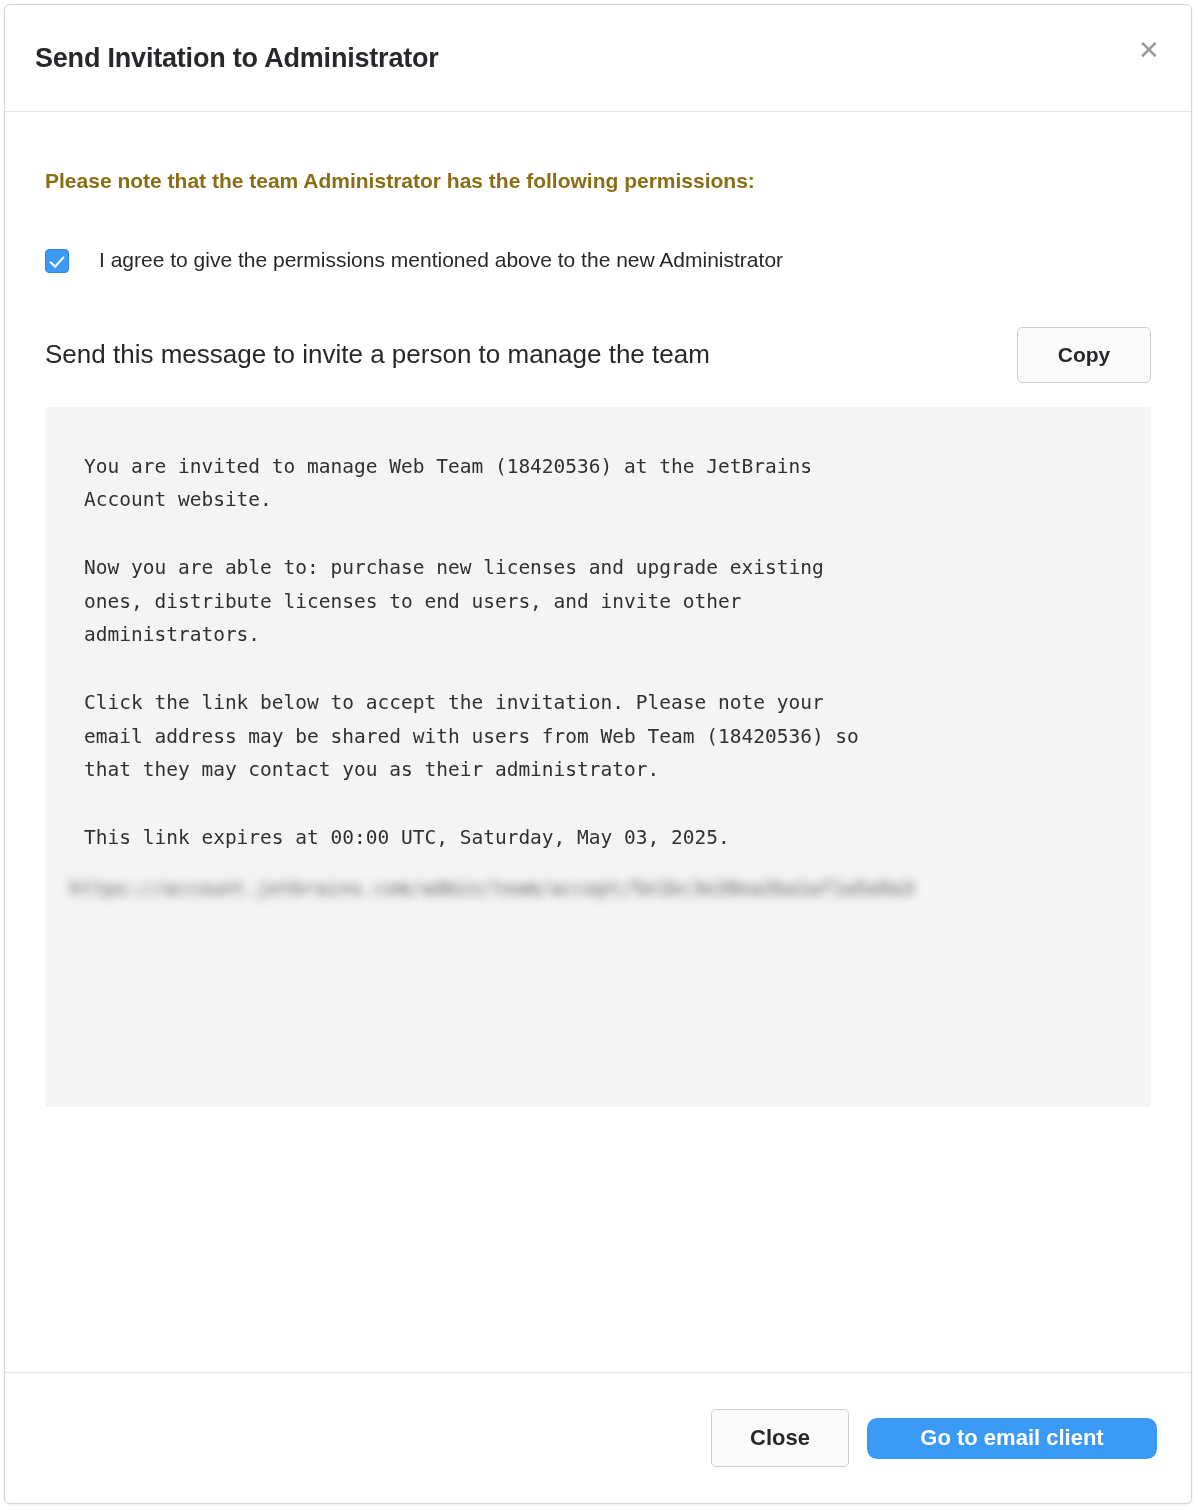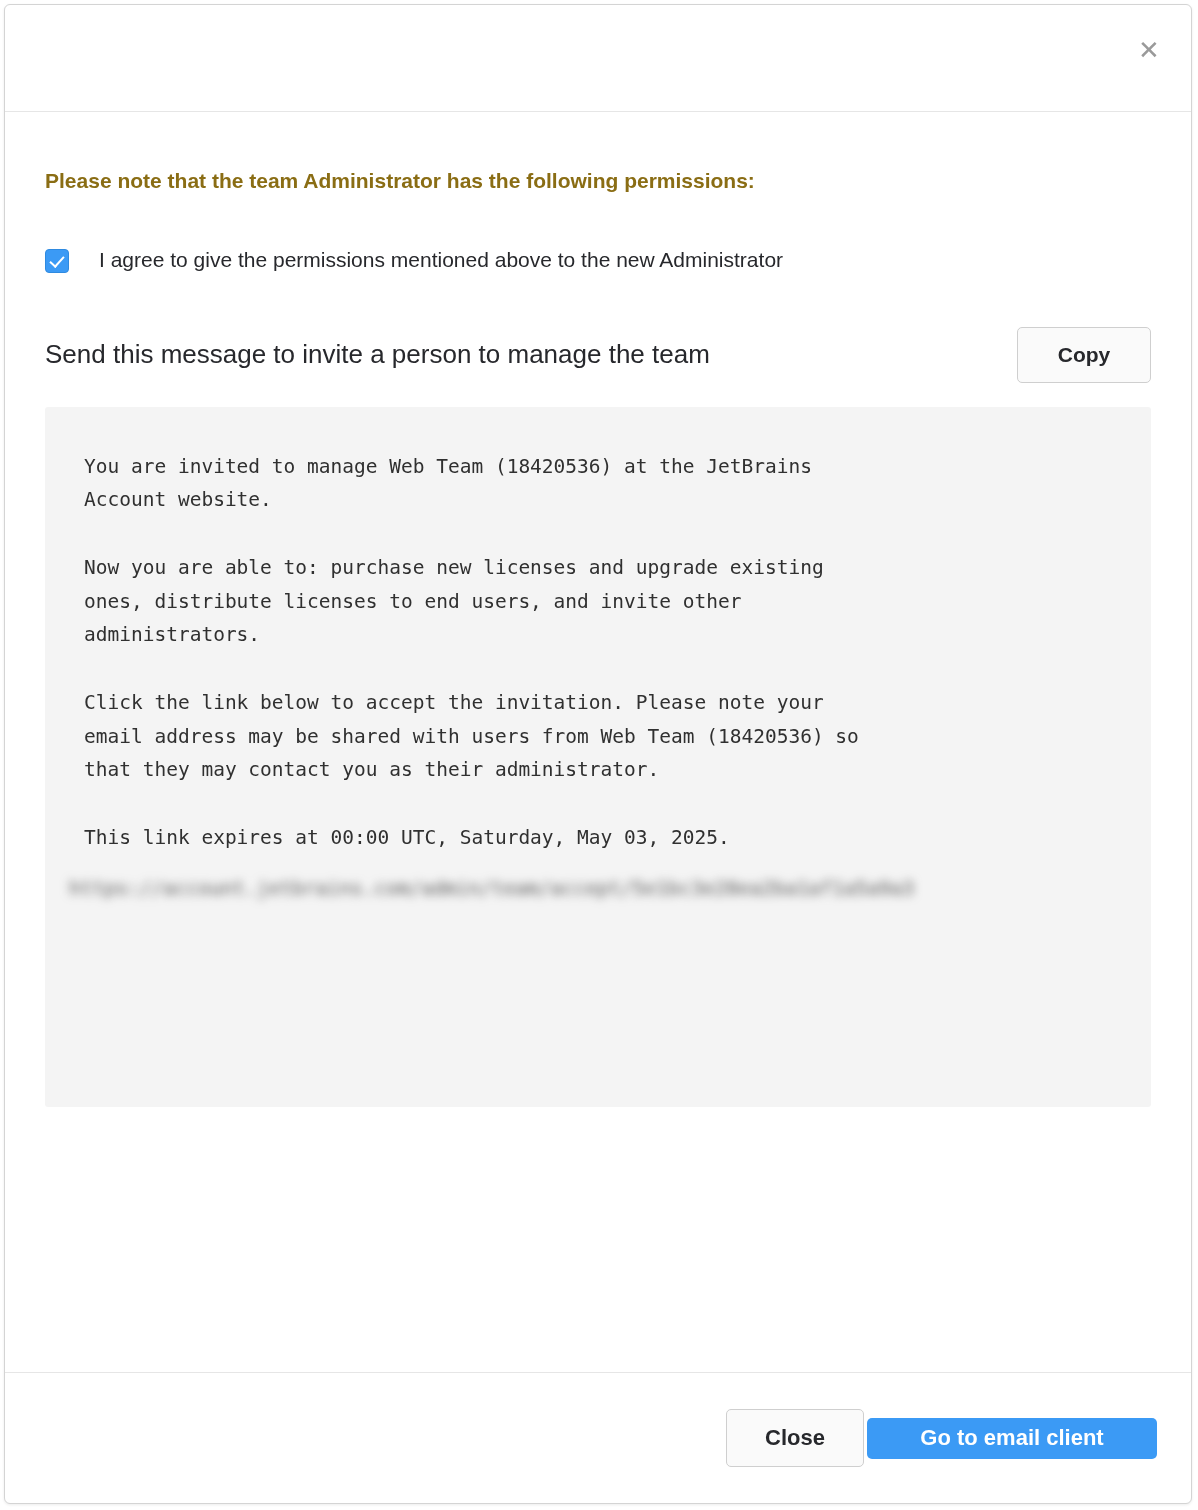--- a/index.html
+++ b/index.html
@@ -180,53 +180,54 @@
 
   
   .modal-footer {
     flex: 0 0 131px;
     border-top: 1px solid #e6e6e6;
     box-sizing: border-box;
     display: flex;
     align-items: center;
     justify-content: flex-end;
     padding-right: 34px;
-    gap: 3px;
+    gap: 18px;
   }
   .btn-close {
     width: 138px;
     height: 58px;
     border: 1px solid #cfcfcf;
     border-radius: 5px;
     background: #fafafa;
     font-size: 22px;
     font-weight: bold;
     color: #27282c;
     cursor: pointer;
     font-family: "Liberation Sans", sans-serif;
   }
   .btn-primary {
     width: 290px;
     height: 41px;
     border: none;
-    border-radius: 5px;
+    border-radius: 10px;
     background: #3b9af5;
     font-size: 22px;
     font-weight: bold;
     color: #ffffff;
     cursor: pointer;
     font-family: "Liberation Sans", sans-serif;
   }
 </style>
 </head>
 <body>
 
 <div class="modal">
 
   <div class="modal-header">
+    <div class="modal-title">Send Invitation to Administrator</div>
     <div class="close-x">✕</div>
   </div>
 
   <div class="modal-body">
 
     <div class="notice-heading">Please note that the team Administrator has the following permissions:</div>
 
 
     <div class="agree-row">
       <div class="checkbox"></div>

